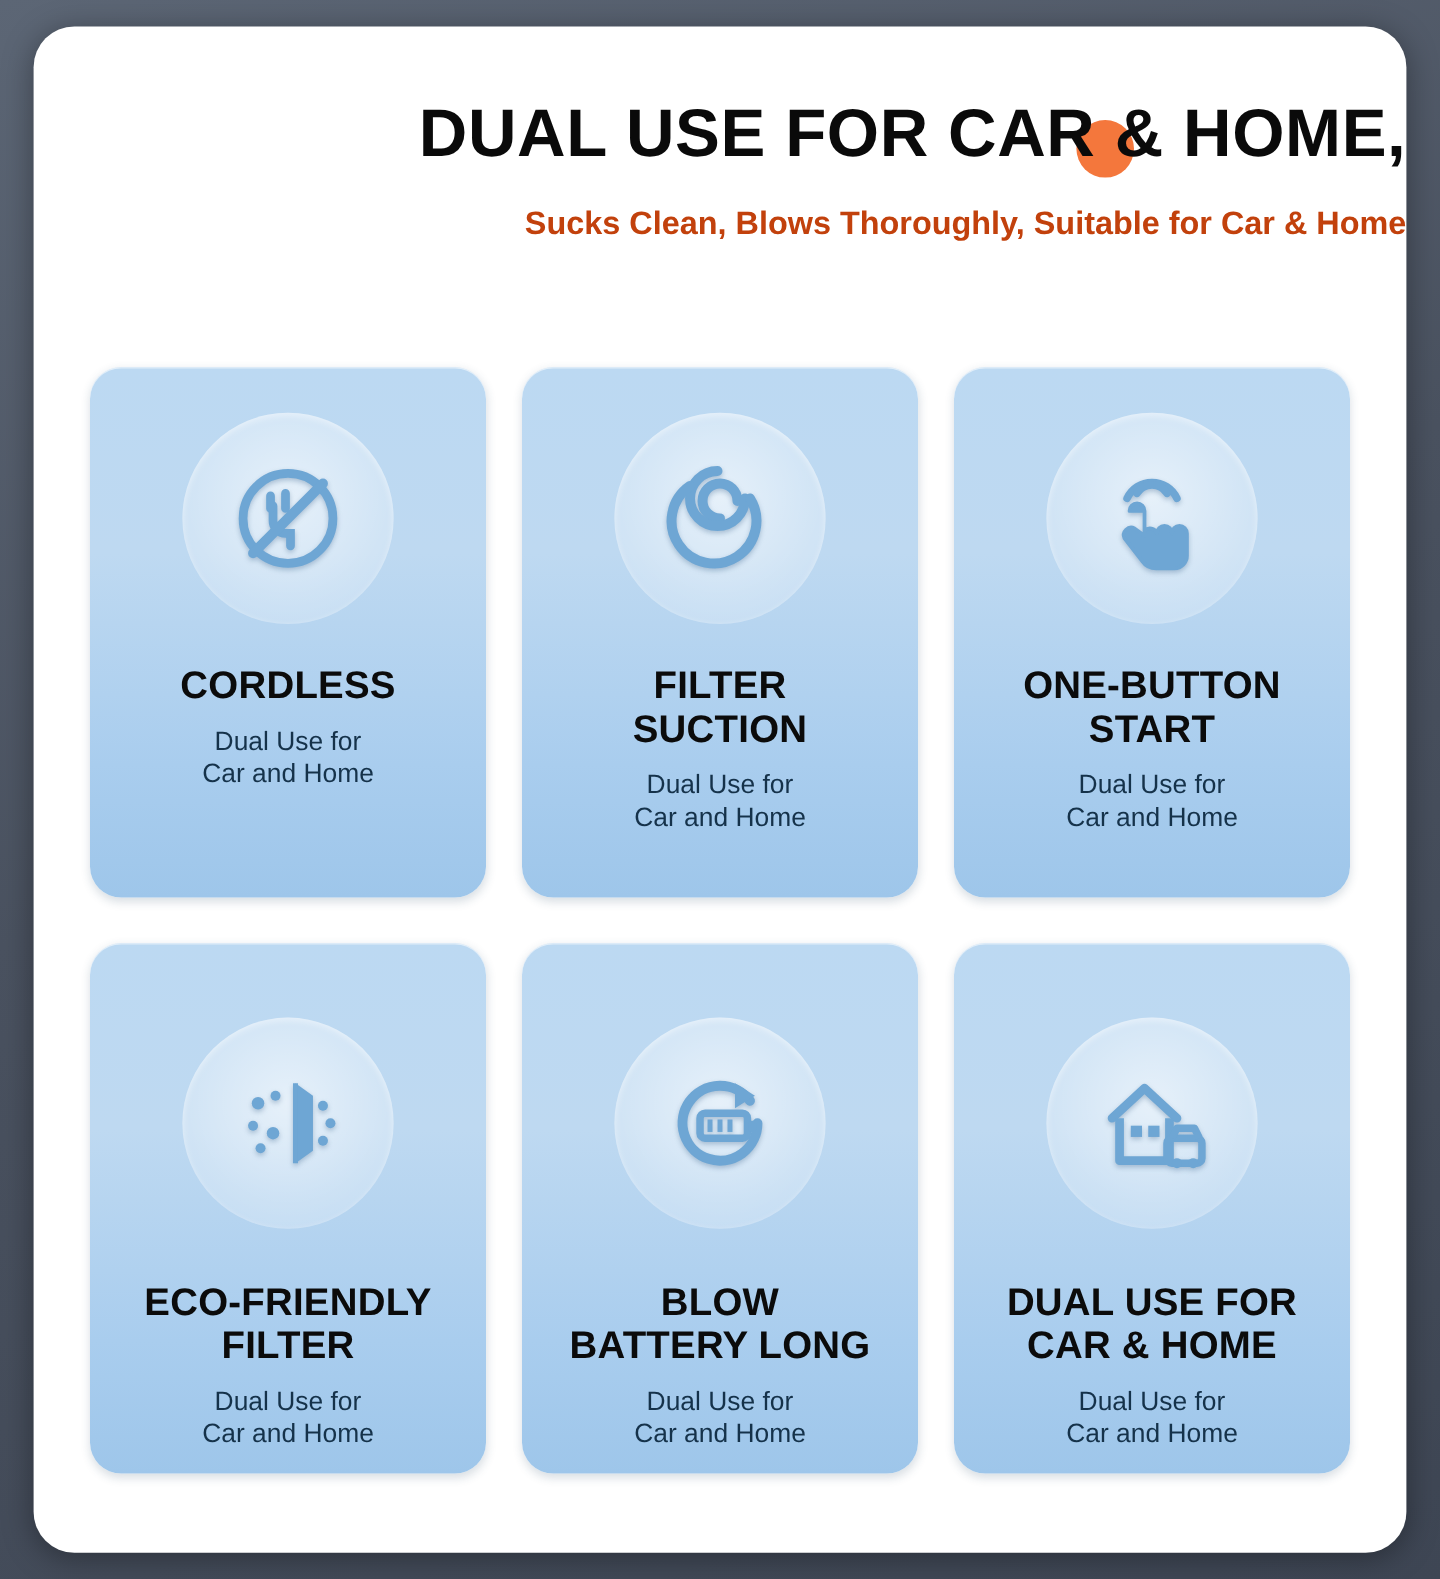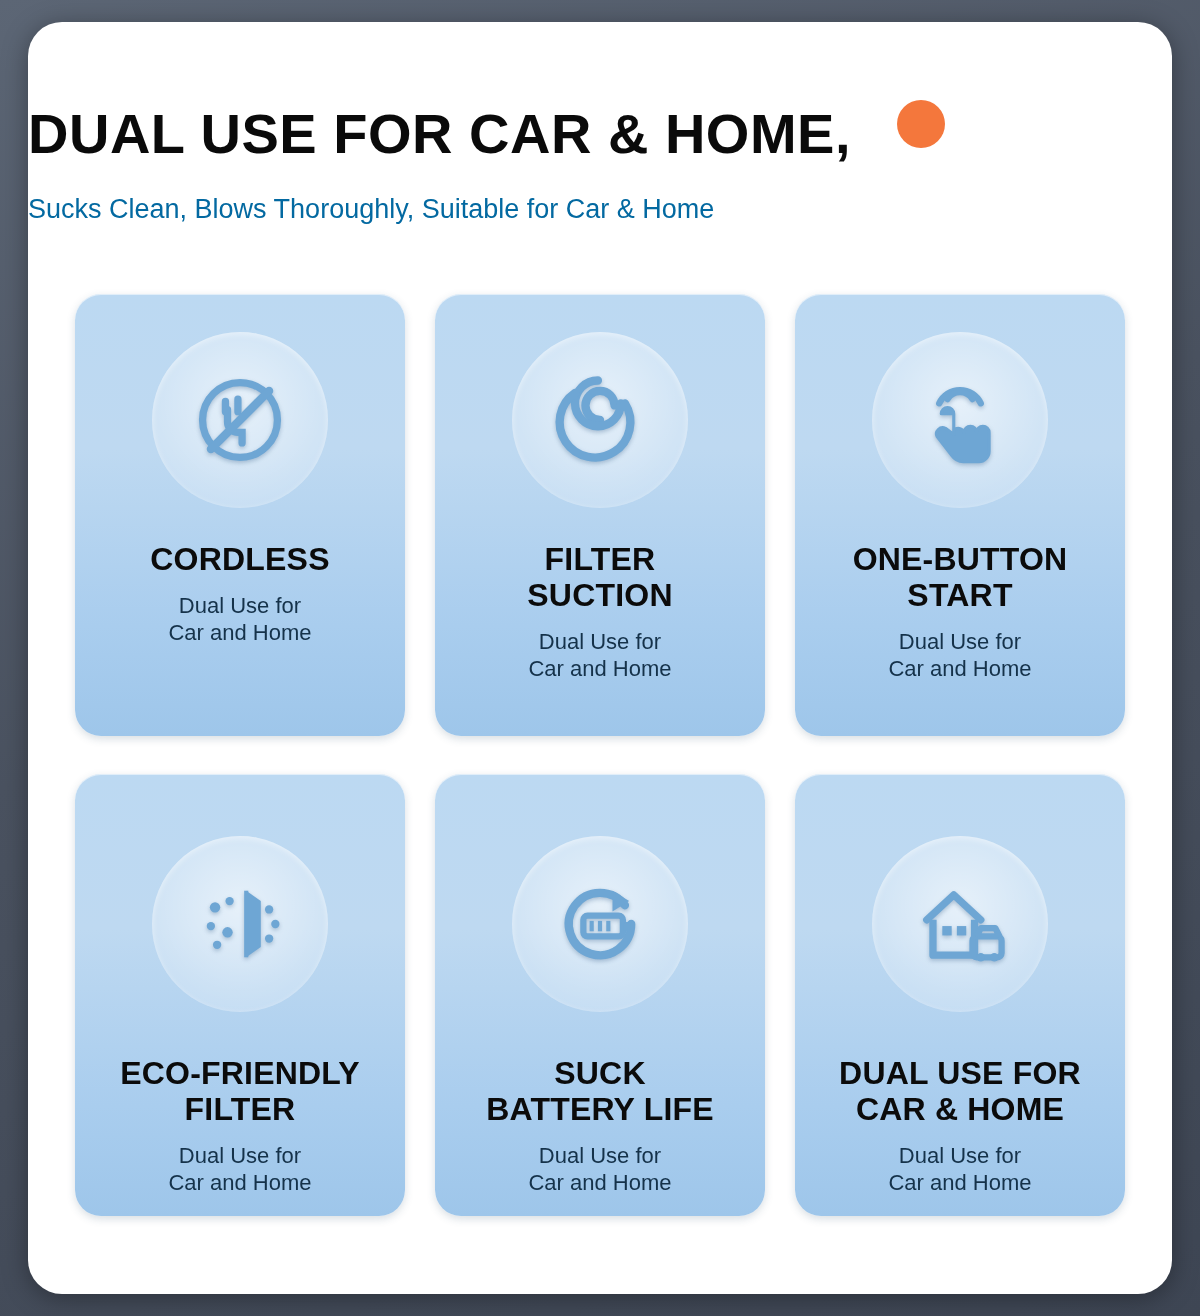--- a/index.html
+++ b/index.html
@@ -18,22 +18,22 @@
     top: 22px;
     width: 1144px;
     height: 1272px;
     background: #ffffff;
     border-radius: 34px;
     box-shadow: 0 4px 26px rgba(0,0,0,0.35);
     overflow: hidden;
   }
 
   .header {
-    padding-top: 81px;
-    text-align: left;
+    padding-top: 58px;
+    text-align: right;
   }
 
   .title {
     font-size: 56px;
     font-weight: bold;
     color: #0a0a0a;
     letter-spacing: 0.5px;
     line-height: 1.12;
     position: relative;
     z-index: 2;
@@ -48,28 +48,28 @@
     width: 48px;
     height: 48px;
     border-radius: 50%;
     background: #f4773c;
     z-index: 1;
   }
 
   .subtitle {
     margin-top: 28px;
     font-size: 27px;
-    color: #0369a1;
-    font-weight: normal;
+    color: #c2410c;
+    font-weight: bold;
   }
 
   .grid {
     position: absolute;
     left: 0;
-    top: 272px;
+    top: 284px;
     width: 100%;
     display: grid;
     grid-template-columns: repeat(3, 330px);
     grid-template-rows: repeat(2, 442px);
     justify-content: center;
     column-gap: 30px;
     row-gap: 38px;
   }
 
   .feature-card {
@@ -226,22 +226,22 @@
           <path d="M74 32 a30 30 0 1 0 6 18" fill="none" stroke="#6ea6d4" stroke-width="8" stroke-linecap="round"></path>
           <path d="M62 18 l16 10 l-16 10 z" fill="#6ea6d4"></path>
           <rect x="34" y="42" width="38" height="20" rx="4" fill="none" stroke="#6ea6d4" stroke-width="6"></rect>
           <rect x="73" y="48" width="6" height="9" rx="2" fill="#6ea6d4"></rect>
           <rect x="40" y="47" width="4" height="10" fill="#6ea6d4"></rect>
           <rect x="48" y="47" width="4" height="10" fill="#6ea6d4"></rect>
           <rect x="56" y="47" width="4" height="10" fill="#6ea6d4"></rect>
         </svg>
       </div>
       <div class="feat-title">
-        <span>SUCK</span><br>
-        <span>BATTERY LIFE</span>
+        <span>BLOW</span><br>
+        <span>BATTERY LONG</span>
       </div>
       <div class="feat-desc">
         <span>Dual Use for</span><br>
         <span>Car and Home</span>
       </div>
     </div>
 
     <div class="feature-card card-row2">
       <div class="icon-circle">
         <svg viewBox="0 0 100 100">

